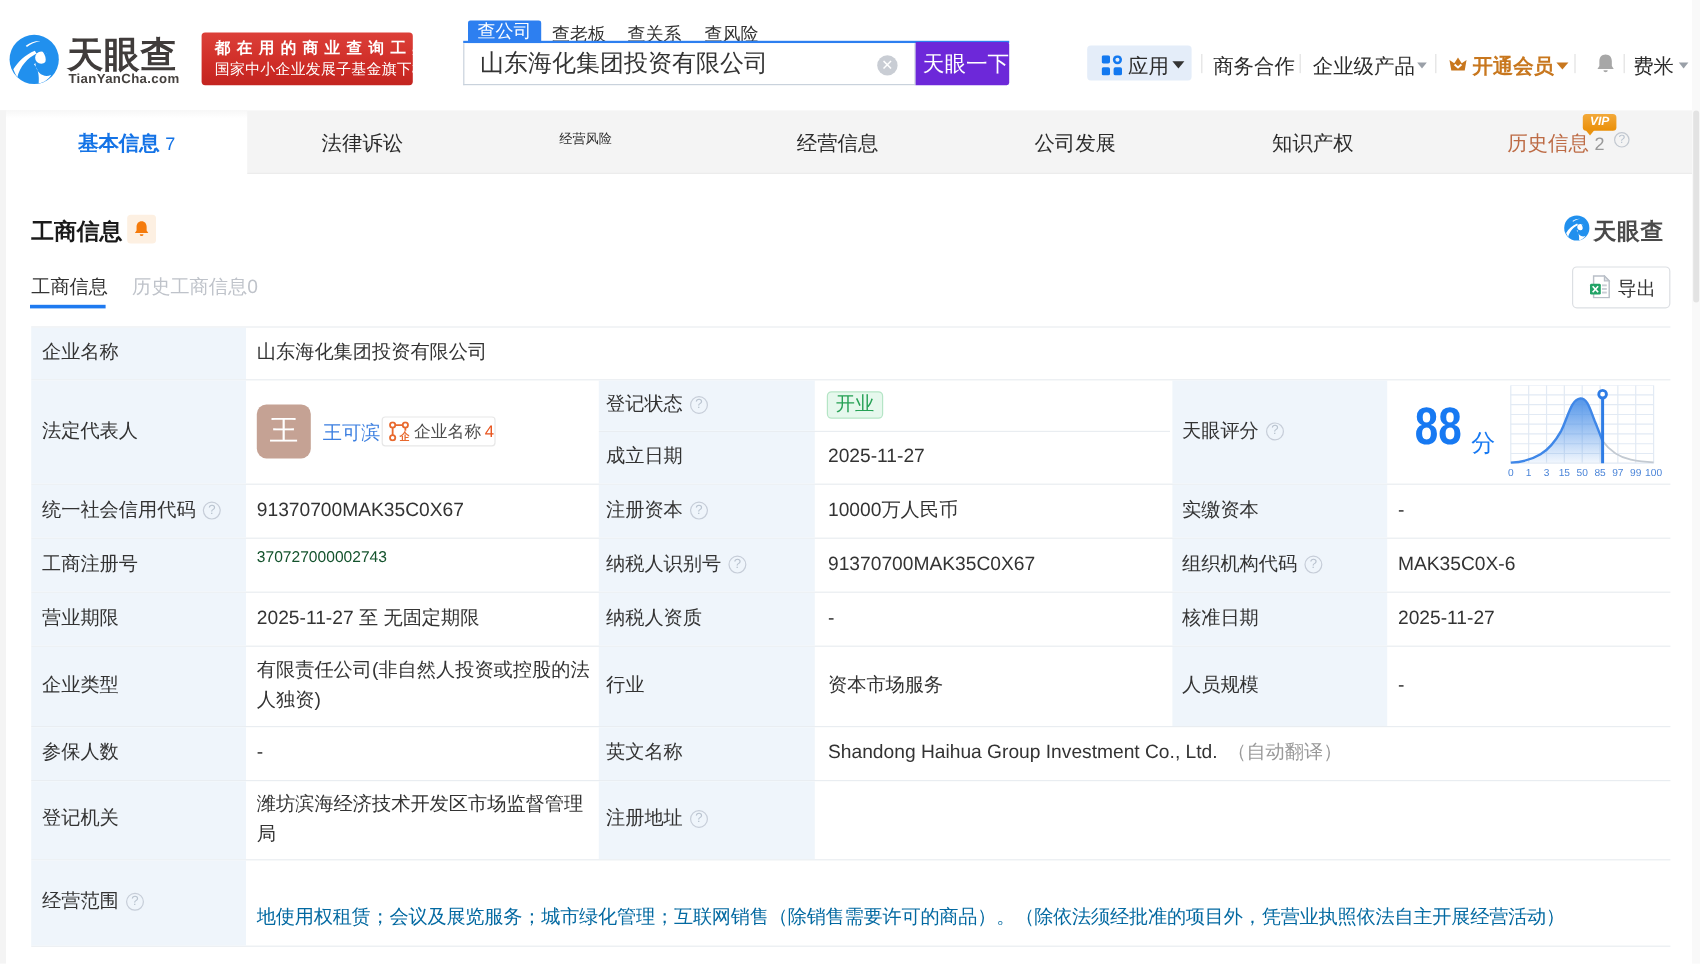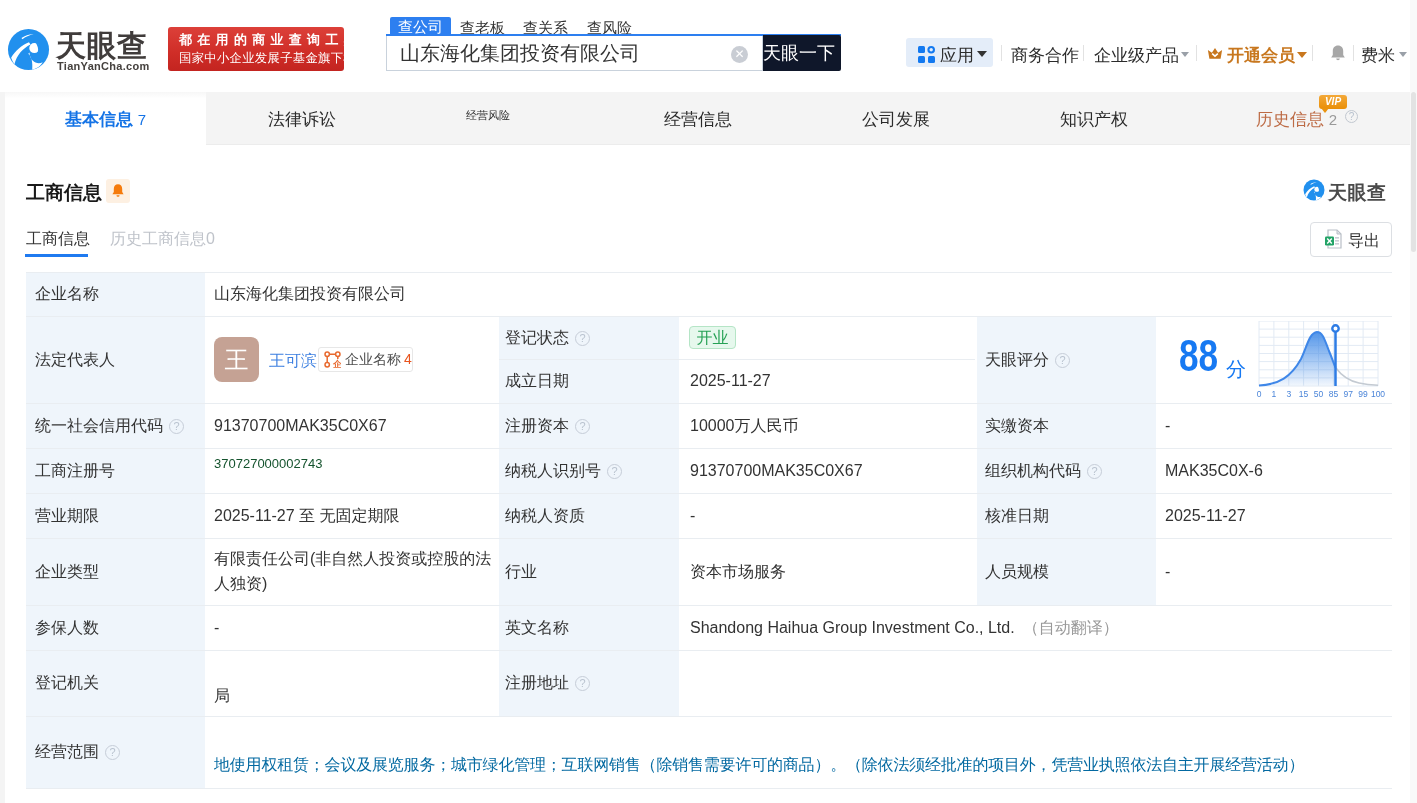--- a/index.html
+++ b/index.html
@@ -28,21 +28,21 @@
 <div style="position:absolute;left:11px;top:23px;font-size:12.4px;letter-spacing:0.25px;white-space:nowrap">国家中小企业发展子基金旗下机构</div>
 </div>
 <div class="abs" style="left:390px;top:17px;width:61px;height:19px;background:#2d7ff0;border-radius:2px 2px 0 0;color:#fff;font-size:15px;text-align:center;line-height:19px">查公司</div>
 <div class="abs" style="left:460px;top:19px;font-size:15px;color:#333">查老板</div>
 <div class="abs" style="left:523px;top:19px;font-size:15px;color:#333">查关系</div>
 <div class="abs" style="left:587px;top:19px;font-size:15px;color:#333">查风险</div>
 <div class="abs" style="left:386px;top:34px;width:455px;height:2px;background:#2d7ff0"></div>
 <div class="abs" style="left:386px;top:36px;width:377px;height:35px;background:#fff;border:1px solid #c9d2dc;border-top:none"></div>
 <div class="abs" style="left:400px;top:36px;height:35px;line-height:35px;font-size:20px;color:#333">山东海化集团投资有限公司</div>
 <div class="abs" style="left:731px;top:46px;width:17px;height:17px;border-radius:50%;background:#c9cdd4;color:#fff;font-size:12px;line-height:16px;text-align:center">✕</div>
-<div class="abs" style="left:763px;top:35px;width:78px;height:36px;background:#0f172a;border-radius:0 2px 2px 0;color:#fff;font-size:18px;text-align:left;line-height:36px">天眼一下</div>
+<div class="abs" style="left:763px;top:35px;width:78px;height:36px;background:#6d28d9;border-radius:0 2px 2px 0;color:#fff;font-size:18px;text-align:right;line-height:36px">天眼一下</div>
 <div class="abs" style="left:906px;top:38px;width:87px;height:29px;background:#e4edf9;border-radius:3px"></div>
 <div class="abs" style="left:918px;top:46px"><svg width="17" height="17" viewBox="0 0 17 17">
         <rect x="0" y="0" width="7" height="7" rx="1.5" fill="#1379f0"></rect>
         <rect x="0" y="10" width="7" height="7" rx="1.5" fill="#1379f0"></rect>
         <rect x="10" y="10" width="7" height="7" rx="1.5" fill="#1379f0"></rect>
         <circle cx="13.2" cy="3.8" r="3.8" fill="#1379f0"></circle>
         <circle cx="13.2" cy="3.8" r="1.7" fill="#e4edf9"></circle>
       </svg></div>
 <div class="abs" style="left:940px;top:44px;font-size:17px;color:#2b2b2b">应用</div>
 <div class="abs caret" style="left:977px;top:51px;border-top-color:#333"></div>
@@ -172,20 +172,21 @@
 <div class="abs" style="left:214px;top:573px;height:22px;line-height:22px;font-size:16px;color:#333;white-space:nowrap">人独资)</div>
 <div class="abs" style="left:505px;top:560.5px;height:22px;line-height:22px;font-size:16px;color:#333;white-space:nowrap">行业</div>
 <div class="abs" style="left:690px;top:560.5px;height:22px;line-height:22px;font-size:16px;color:#333;white-space:nowrap">资本市场服务</div>
 <div class="abs" style="left:985px;top:560.5px;height:22px;line-height:22px;font-size:16px;color:#333;white-space:nowrap">人员规模</div>
 <div class="abs" style="left:1165px;top:560.5px;height:22px;line-height:22px;font-size:16px;color:#333;white-space:nowrap">-</div>
 <div class="abs" style="left:35px;top:616.5px;height:22px;line-height:22px;font-size:16px;color:#333;white-space:nowrap">参保人数</div>
 <div class="abs" style="left:214px;top:616.5px;height:22px;line-height:22px;font-size:16px;color:#333;white-space:nowrap">-</div>
 <div class="abs" style="left:505px;top:616.5px;height:22px;line-height:22px;font-size:16px;color:#333;white-space:nowrap">英文名称</div>
 <div class="abs" style="left:690px;top:616.5px;height:22px;line-height:22px;font-size:16px;color:#333;white-space:nowrap">Shandong Haihua Group Investment Co., Ltd. <span style="color:#999">（自动翻译）</span></div>
 <div class="abs" style="left:35px;top:672px;height:22px;line-height:22px;font-size:16px;color:#333;white-space:nowrap">登记机关</div>
+<div class="abs" style="left:214px;top:659.5px;height:22px;line-height:22px;font-size:16px;color:#333;white-space:nowrap">潍坊滨海经济技术开发区市场监督管理</div>
 <div class="abs" style="left:214px;top:684.5px;height:22px;line-height:22px;font-size:16px;color:#333;white-space:nowrap">局</div>
 <div class="abs" style="left:505px;top:672px;height:22px;line-height:22px;font-size:16px;color:#333;white-space:nowrap">注册地址<span class="qi" style="margin-left:6px">?</span></div>
 <div class="abs" style="left:35px;top:741px;height:22px;line-height:22px;font-size:16px;color:#333;white-space:nowrap">经营范围<span class="qi" style="margin-left:6px">?</span></div>
 <div class="abs" style="left:214px;top:753.5px;height:22px;line-height:22px;font-size:16px;color:#0369a1;white-space:nowrap"><span style="letter-spacing:-0.2px">地使用权租赁；会议及展览服务；城市绿化管理；互联网销售（除销售需要许可的商品）。（除依法须经批准的项目外，凭营业执照依法自主开展经营活动）</span></div>
 <div class="abs" style="left:214px;top:337px;width:45px;height:45px;background:#c5a294;border-radius:8px;color:#fff;font-size:24px;text-align:center;line-height:45px">王</div>
 <div class="abs" style="left:269px;top:351px;font-size:16px;color:#3c7fe0">王可滨</div>
 <div class="abs" style="left:318px;top:347px;width:95px;height:25px;border:1px solid #e7e7e7;border-radius:3px;background:#fff">
 <span style="position:absolute;left:5px;top:3px"><svg width="17" height="17" viewBox="0 0 17 17">
           <circle cx="3.2" cy="3.2" r="2.2" fill="none" stroke="#e8692e" stroke-width="1.5"></circle>
           <circle cx="3.2" cy="13.8" r="2.2" fill="none" stroke="#e8692e" stroke-width="1.5"></circle>

